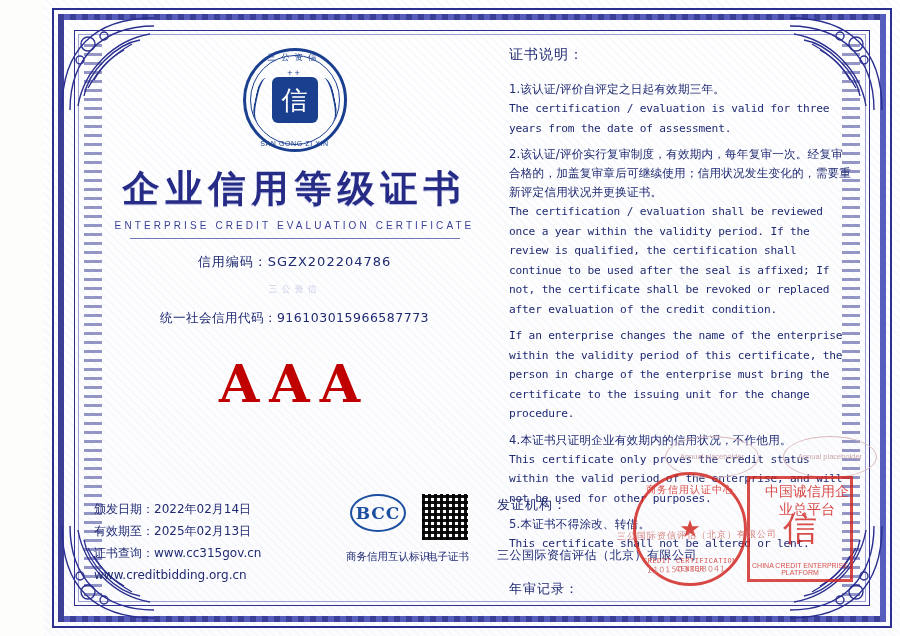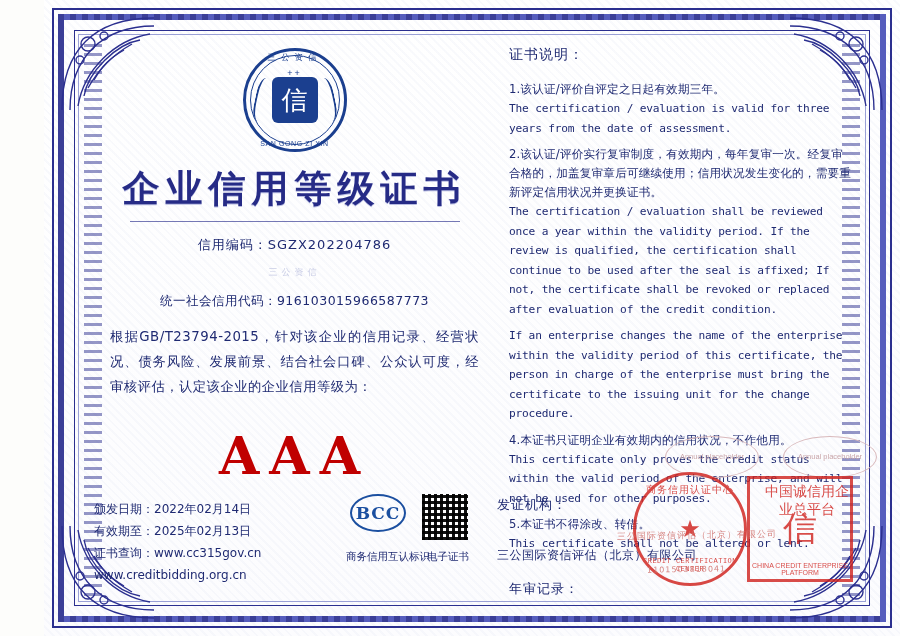--- a/index.html
+++ b/index.html
@@ -311,27 +311,27 @@
         <div class="ring2"></div>
         <div class="toptxt">三公资信</div>
         <div class="plus">++</div>
         <div class="wheat wheat-l"></div>
         <div class="wheat wheat-r"></div>
         <div class="core">信</div>
         <div class="bottxt">SAN GONG ZI XIN</div>
       </div>
 
       <div class="title-cn">企业信用等级证书</div>
+      <div class="title-en">ENTERPRISE CREDIT EVALUATION CERTIFICATE</div>
       <div class="title-rule"></div>
 
       <div class="code-line">信用编码：SGZX202204786</div>
       <div class="ghost">三公资信</div>
       <div class="uscc">统一社会信用代码：916103015966587773</div>
 
-      <div class="body-cn">根据GB/T23794-2015，针对该企业的信用记录、经营状况、债务风险、发展前景、结合社会口碑、公众认可度，经审核评估，认定该企业的企业信用等级为：</div>
 
       <div class="grade">AAA</div>
 
       <div class="binfo">
         <div class="row">颁发日期：2022年02月14日</div>
         <div class="row">有效期至：2025年02月13日</div>
         <div class="row">证书查询：www.cc315gov.cn</div>
         <div class="row">www.creditbidding.org.cn</div>
       </div>
 

